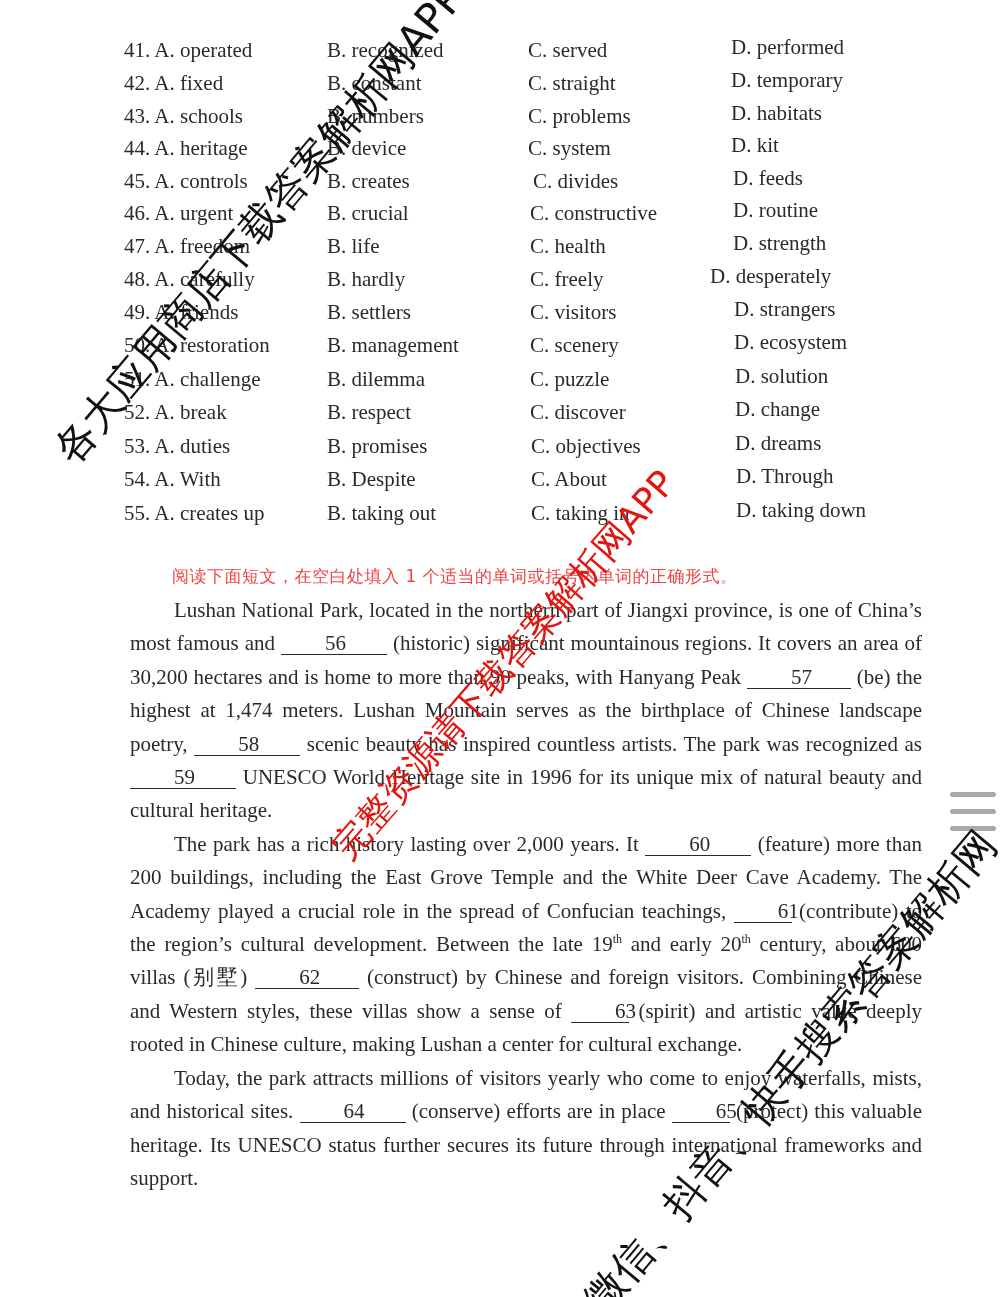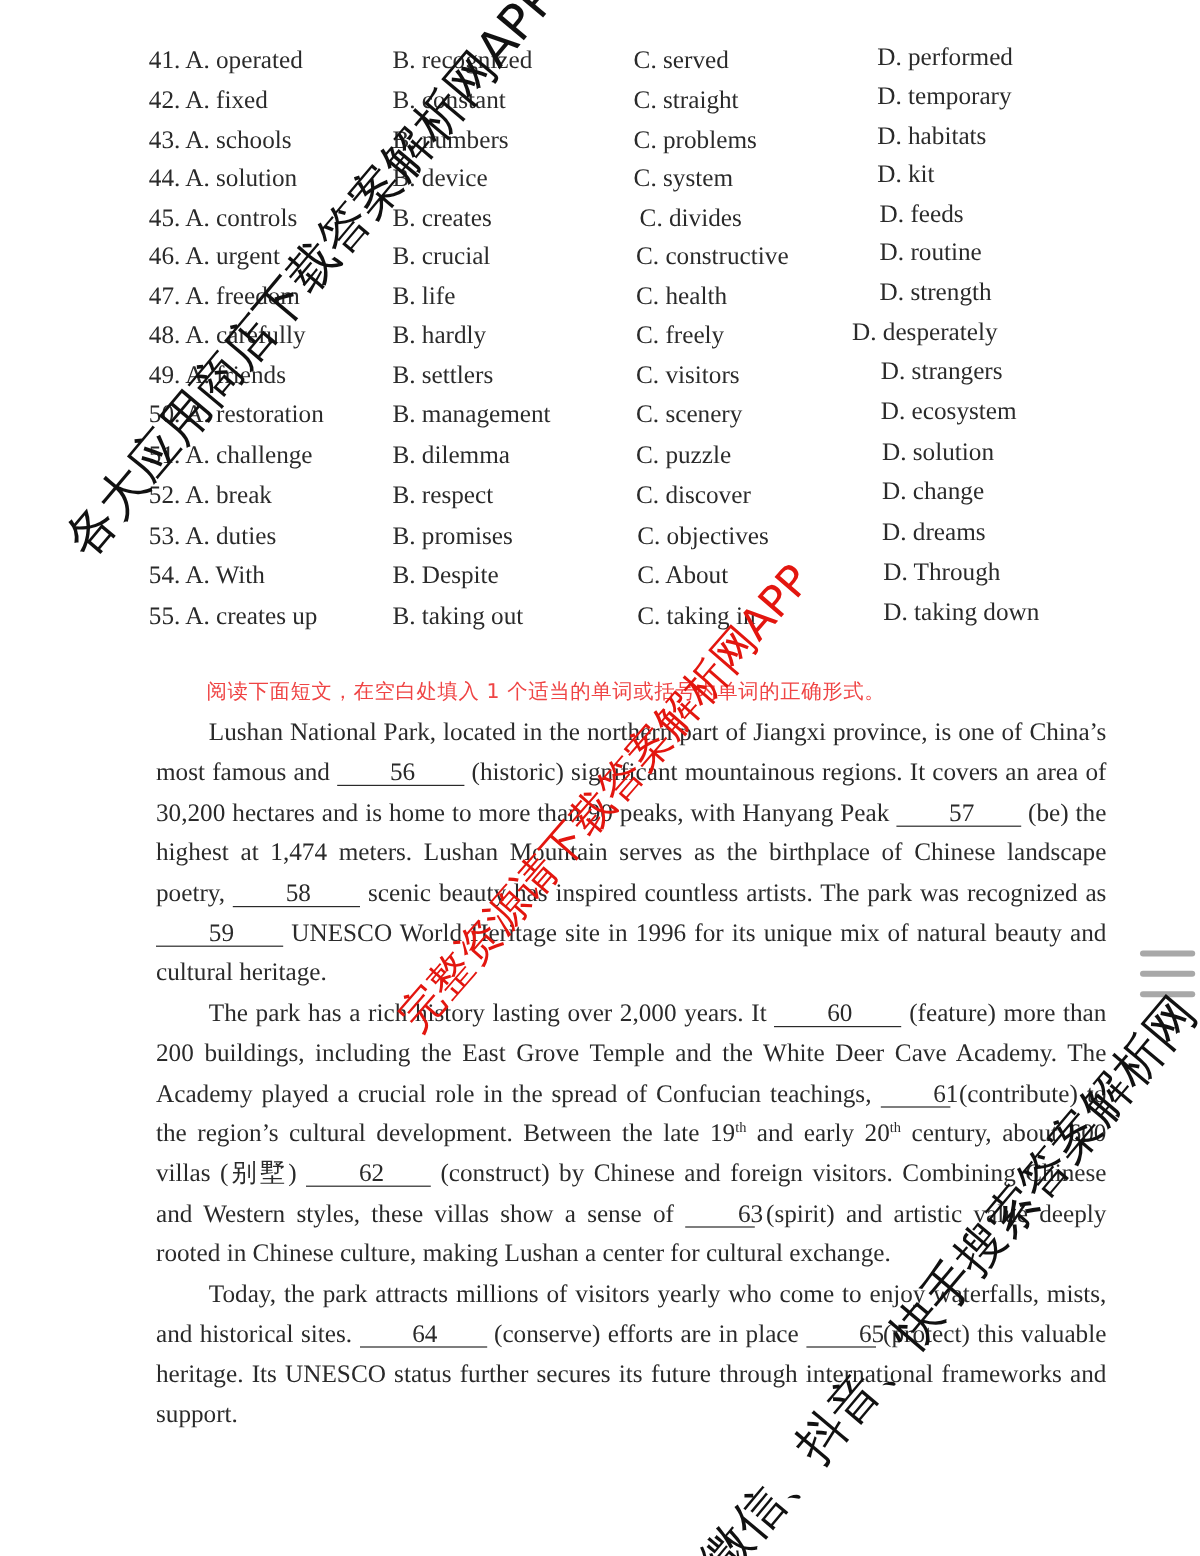--- a/index.html
+++ b/index.html
@@ -76,21 +76,21 @@
       <span class="opt col-c">C. straight</span>
       <span class="opt col-d" style="top:-3px">D. temporary</span>
     </div>
     <div class="opt-row" style="top:100px">
       <span class="opt col-a"><span>43.</span> <span>A. schools</span></span>
       <span class="opt col-b">B. numbers</span>
       <span class="opt col-c">C. problems</span>
       <span class="opt col-d" style="top:-3px">D. habitats</span>
     </div>
     <div class="opt-row" style="top:132px">
-      <span class="opt col-a"><span>44.</span> <span>A. solution</span></span>
+      <span class="opt col-a"><span>44.</span> <span>A. heritage</span></span>
       <span class="opt col-b">B. device</span>
       <span class="opt col-c">C. system</span>
       <span class="opt col-d" style="top:-3px">D. kit</span>
     </div>
     <div class="opt-row" style="top:165px">
       <span class="opt col-a"><span>45.</span> <span>A. controls</span></span>
       <span class="opt col-b">B. creates</span>
       <span class="opt col-c" style="left:533px">C. divides</span>
       <span class="opt col-d" style="left:733px;top:-3px">D. feeds</span>
     </div>

